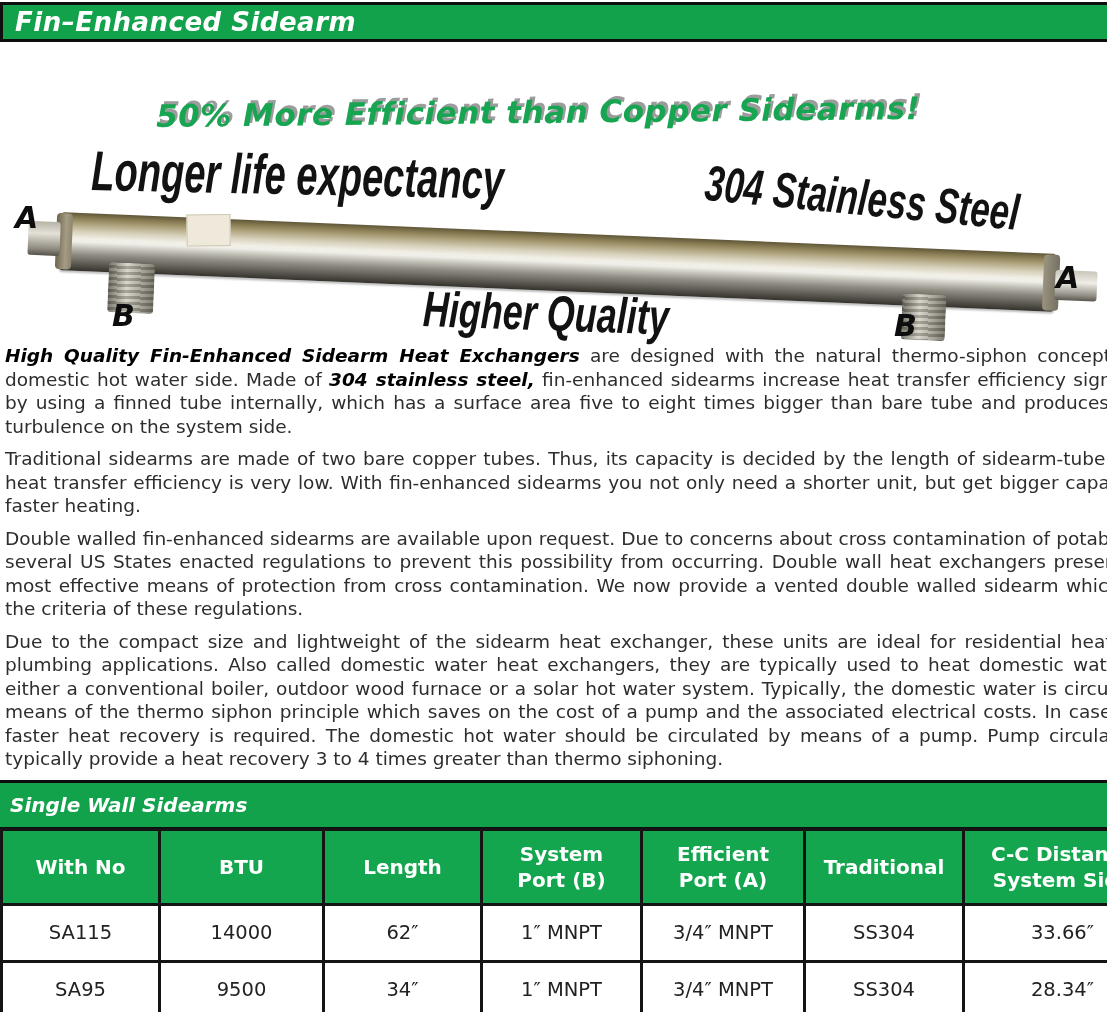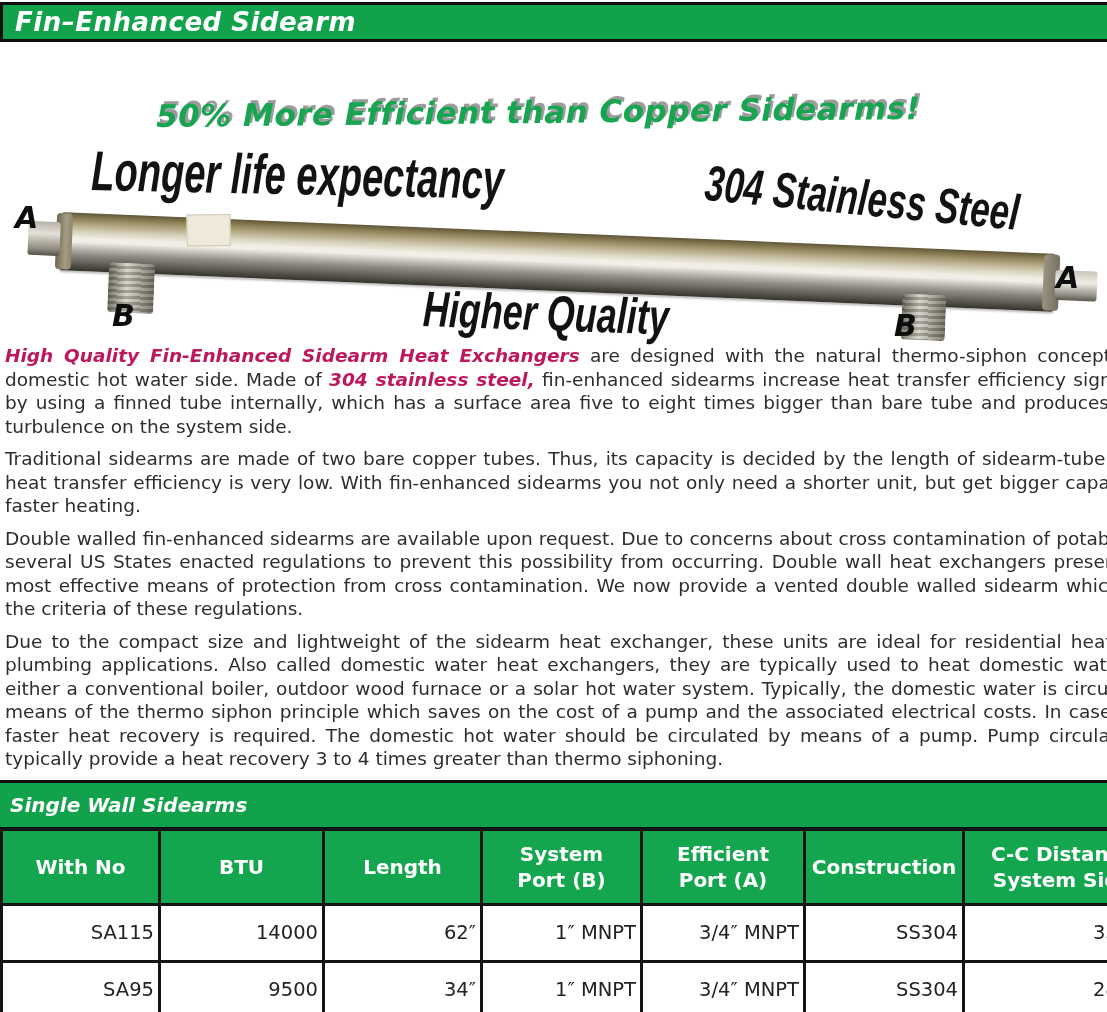--- a/index.html
+++ b/index.html
@@ -96,21 +96,21 @@
   }
   
   .copy {
     width: 1180px;
     padding-left: 5px;
     color: #2d2d2d;
     font-size: 18.5px; line-height: 23.5px;
     text-align: justify;
   }
   .copy p { margin: 0 0 9px 0; }
-  .bi { font-weight: bold; font-style: italic; color: #be185d; }
+  .bi { font-weight: bold; font-style: italic; color: #000000; }
   
   .section-bar {
     margin-top: 7px;
     width: 1150px; height: 44px;
     background: #12a24b;
     border-top: 3px solid #0e0e0e; border-bottom: 1px solid #0e0e0e;
     display: flex; align-items: center;
   }
   .section-bar span {
     color: #ffffff; font-weight: bold; font-style: italic;
@@ -126,21 +126,21 @@
   table.spec th {
     background: #14a64e; color: #ffffff;
     font-weight: bold; font-size: 20px; line-height: 1.3;
     height: 64px; padding: 4px 10px;
   }
   table.spec th:nth-child(4) { padding: 4px 20px; }
   table.spec th:nth-child(5) { padding: 4px 24px; }
   table.spec th:nth-child(6) { padding: 4px 1px; }
   table.spec td {
     background: #ffffff; color: #222222;
-    font-size: 19.5px; height: 54px; padding: 0 4px; text-align: right;
+    font-size: 19.5px; height: 54px; padding: 0 4px;
   }
 </style>
 </head>
 <body>
 
 <div class="titlebar">
   <span>Fin–Enhanced Sidearm</span>
 </div>
 
 <div class="hero">
@@ -188,21 +188,21 @@
       <col style="width:159px">
     <col style="width:198px">
   </colgroup>
   <thead>
     <tr>
       <th>With No</th>
       <th>BTU</th>
       <th>Length</th>
       <th>System Port (B)</th>
       <th>Efficient Port (A)</th>
-      <th>Construction</th>
+      <th>Traditional</th>
       <th>C-C Distance System Side</th>
     </tr>
   </thead>
   <tbody>
     <tr>
       <td>SA115</td>
       <td>14000</td>
       <td>62″</td>
       <td>1″ MNPT</td>
       <td>3/4″ MNPT</td>

